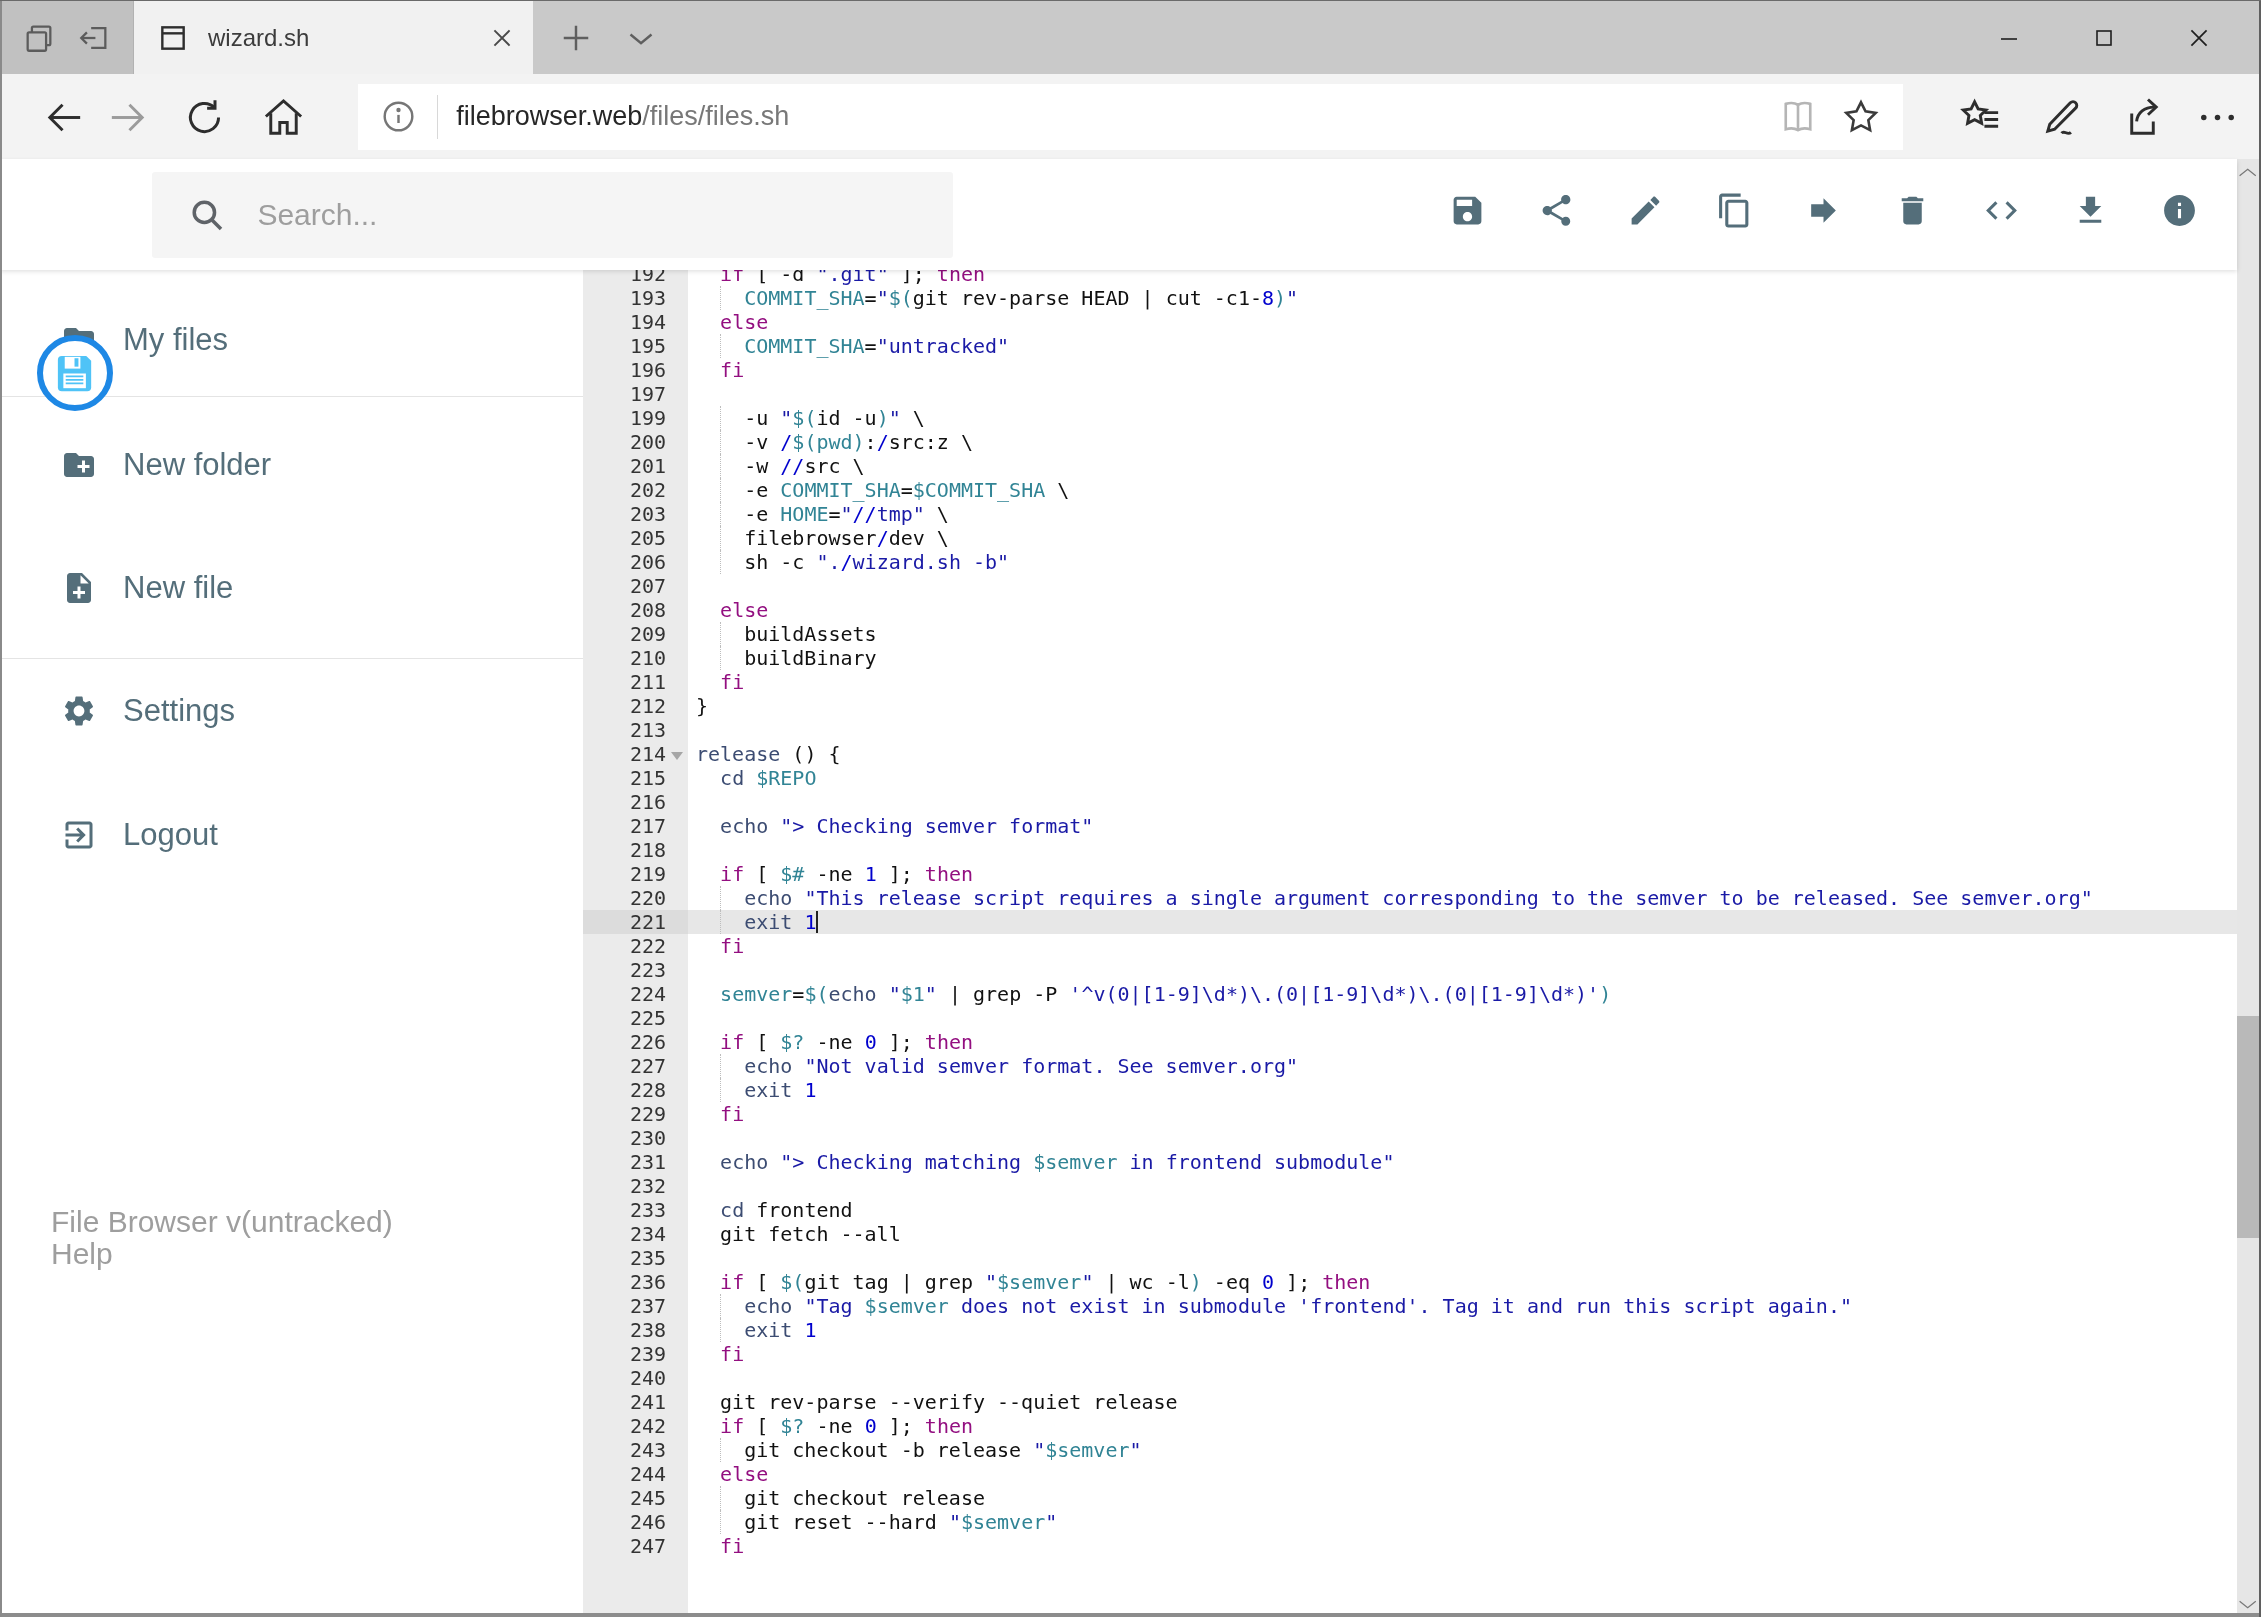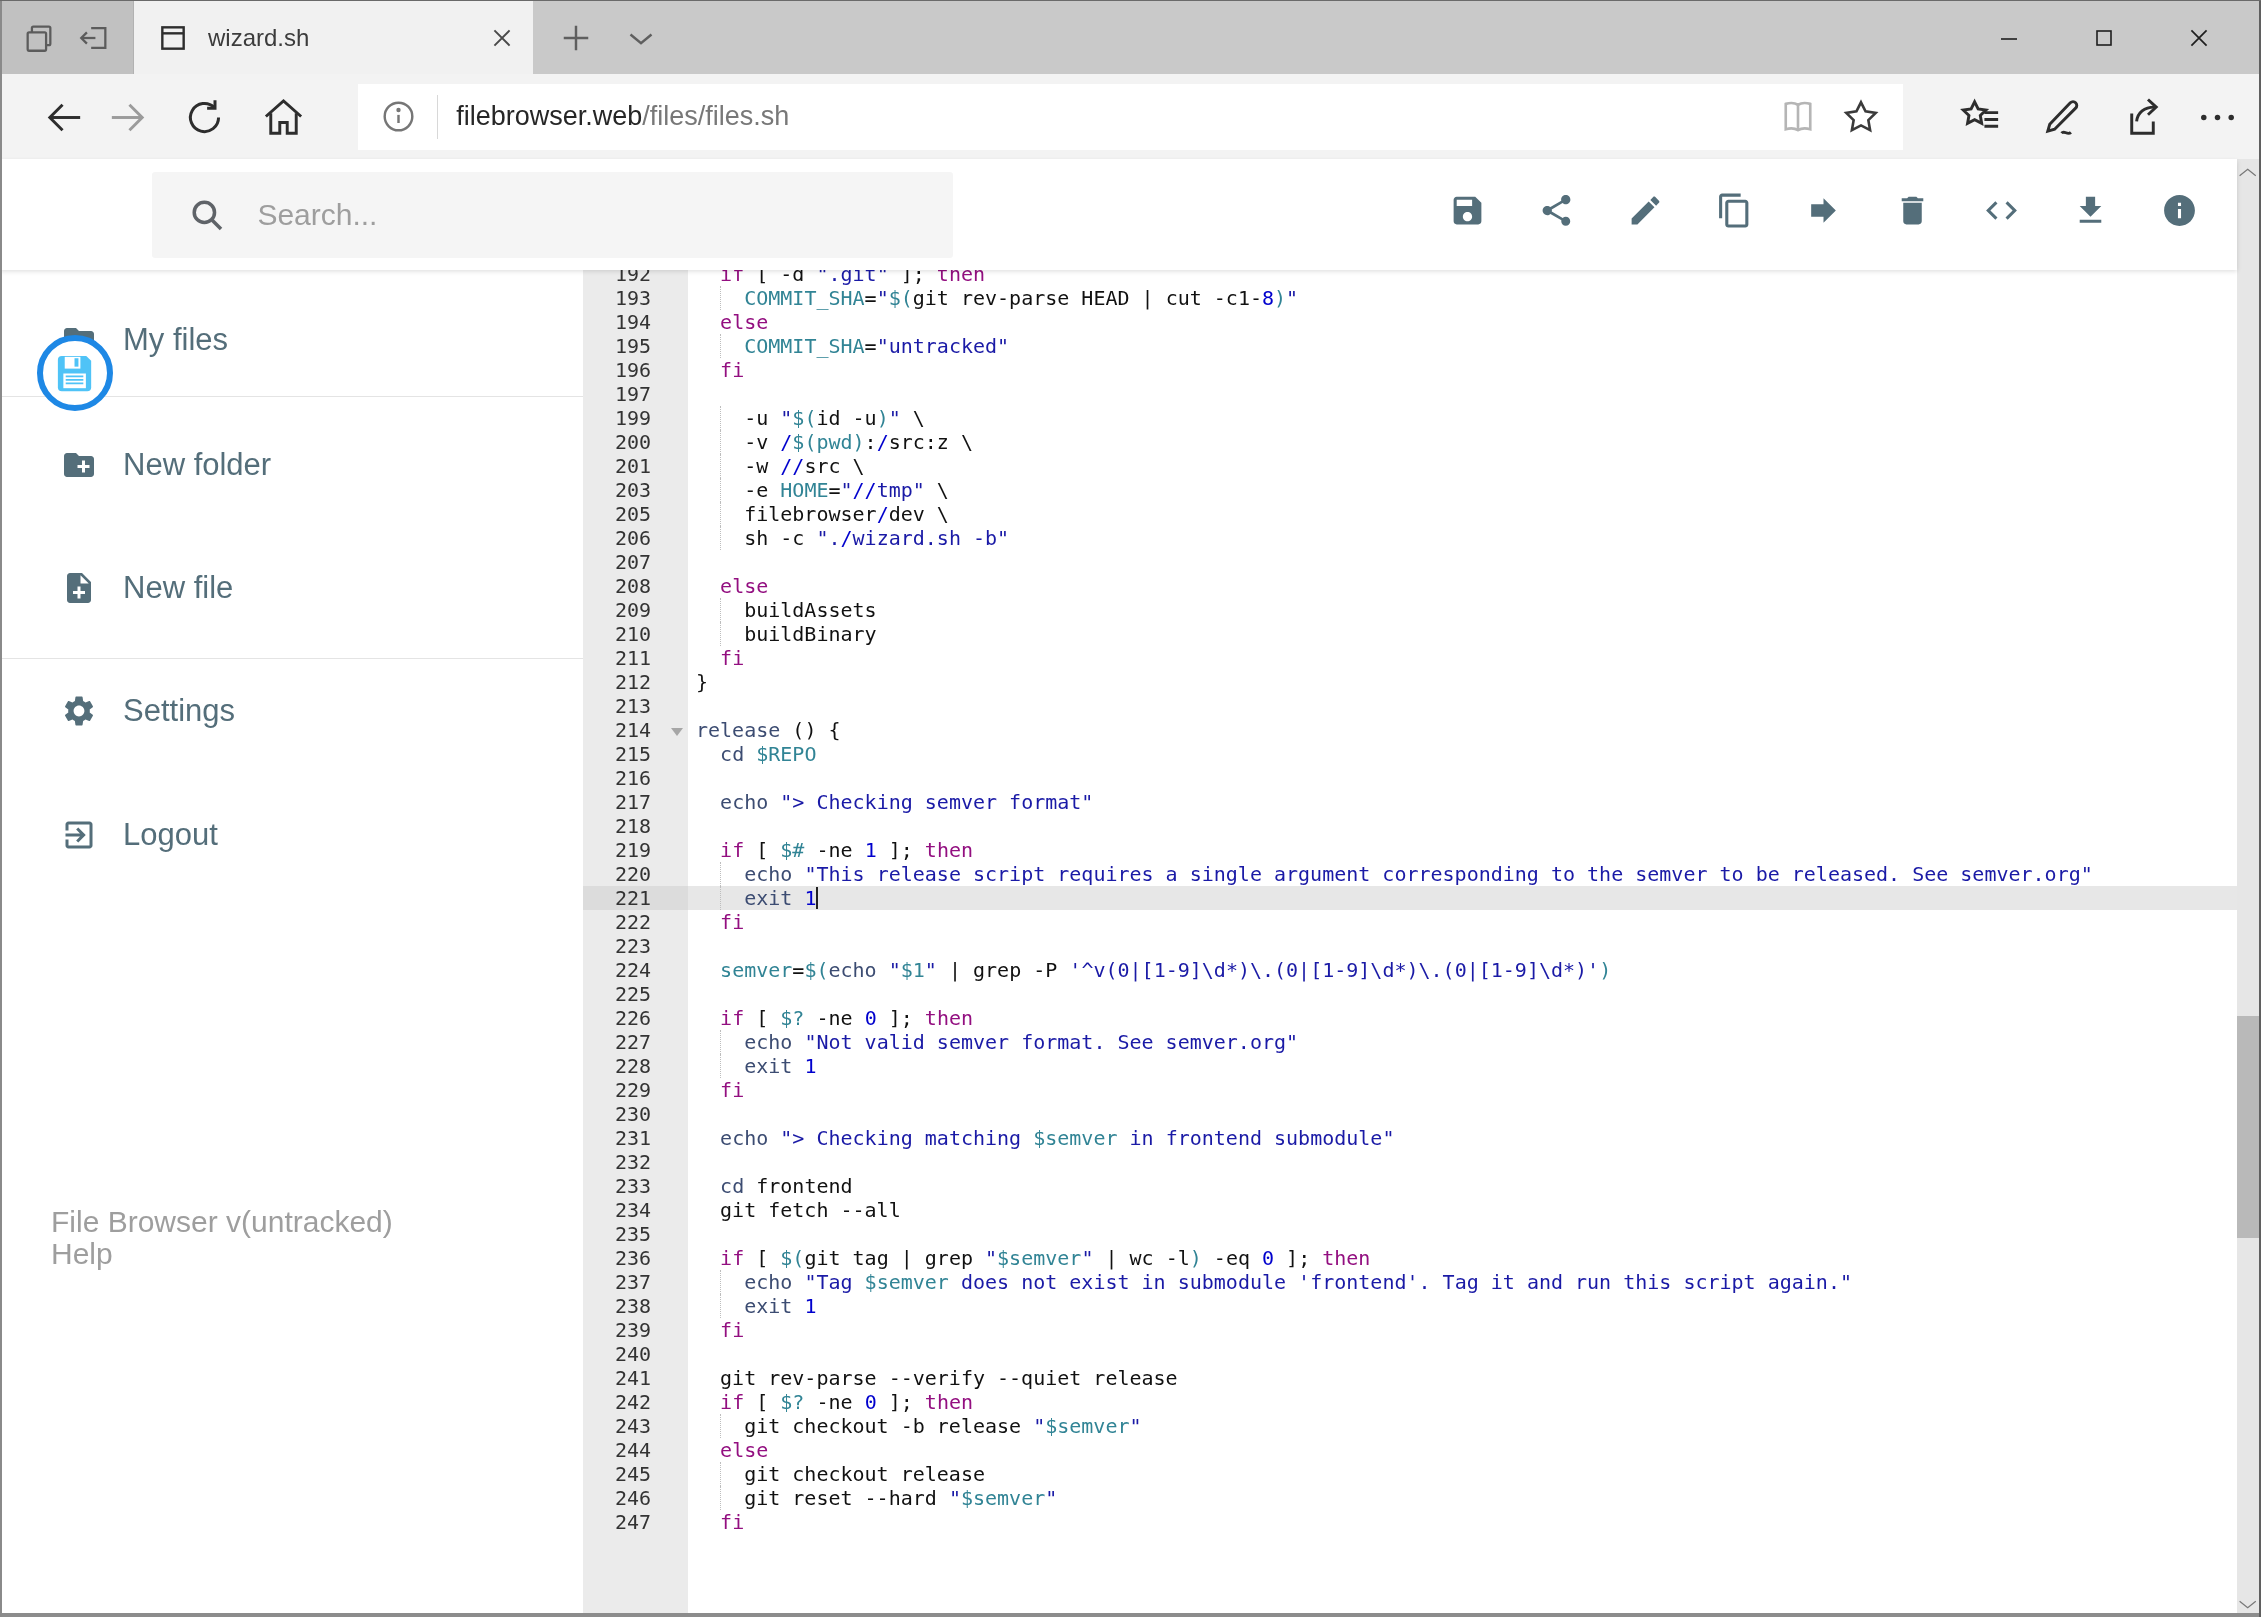--- a/index.html
+++ b/index.html
@@ -52,21 +52,21 @@
   .side-item .lbl{margin-left:26px;font-size:31px;font-weight:500;}
   .side-divider{position:absolute;left:0;width:583px;height:0.8px;background:#e4e4e4;}
   .side-footer{position:absolute;left:51px;top:936px;font-size:30px;color:#9e9e9e;line-height:32px;}
 
   
   .editor{position:absolute;left:583px;top:269px;width:1654px;height:1348px;background:#ffffff;overflow:hidden;}
   .gutter-strip{position:absolute;left:0;top:0;width:105px;height:100%;background:#ebebeb;}
   .rows{position:absolute;left:0;top:-8px;width:100%;
     font-family:"DejaVu Sans Mono",monospace;font-size:20px;line-height:24px;}
   .row{display:flex;height:24px;}
-  .row .ln{flex:none;width:105px;box-sizing:border-box;text-align:right;padding-right:37px;color:#333;position:relative;}
+  .row .ln{flex:none;width:105px;box-sizing:border-box;text-align:right;padding-right:22px;color:#333;position:relative;}
   .row .codeln{flex:1;padding-left:8px;white-space:pre;position:relative;color:#111;}
   .row.active{background:#e7e7e7;}
   .row.active .ln{background:#dcdcdc;}
   .guide{position:absolute;left:calc(8px + 2ch);top:0;height:100%;border-left:0.8px dotted #bdbdbd;}
   .fold{position:absolute;right:4.8px;top:9.7px;width:0;height:0;border-left:6.5px solid transparent;border-right:6.5px solid transparent;border-top:8px solid #a6a6a6;}
   .cursor{display:inline-block;width:1.6px;height:22px;background:#222;vertical-align:-4px;}
   .tk-p{color:#111}.tk-k{color:#930F80}.tk-s{color:#1A1AA6}.tk-v{color:#318495}.tk-n{color:#0000CD}.tk-f{color:#3C4C72}
 
   
   .scrollbar{position:absolute;left:2237px;top:158px;width:22px;height:1459px;background:#e6e6e6;}
@@ -348,20 +348,24 @@
         </div>
         <div class="row">
           <div class="ln">200</div>
           <div class="codeln"><span class="guide"></span><span class="tk-p">    -v </span><span class="tk-n">/</span><span class="tk-v">$(pwd)</span><span class="tk-p">:</span><span class="tk-n">/</span><span class="tk-p">src:z \</span></div>
         </div>
         <div class="row">
           <div class="ln">201</div>
           <div class="codeln"><span class="guide"></span><span class="tk-p">    -w </span><span class="tk-n">//</span><span class="tk-p">src \</span></div>
         </div>
         <div class="row">
+          <div class="ln">202</div>
+          <div class="codeln"><span class="guide"></span><span class="tk-p">    -e </span><span class="tk-v">COMMIT_SHA</span><span class="tk-p">=</span><span class="tk-v">$COMMIT_SHA</span><span class="tk-p"> \</span></div>
+        </div>
+        <div class="row">
           <div class="ln">203</div>
           <div class="codeln"><span class="guide"></span><span class="tk-p">    -e </span><span class="tk-v">HOME</span><span class="tk-p">=</span><span class="tk-s">"</span><span class="tk-n">//</span><span class="tk-s">tmp"</span><span class="tk-p"> \</span></div>
         </div>
         <div class="row">
           <div class="ln">205</div>
           <div class="codeln"><span class="guide"></span><span class="tk-p">    filebrowser</span><span class="tk-n">/</span><span class="tk-p">dev \</span></div>
         </div>
         <div class="row">
           <div class="ln">206</div>
           <div class="codeln"><span class="guide"></span><span class="tk-p">    sh -c </span><span class="tk-s">".</span><span class="tk-n">/</span><span class="tk-s">wizard.sh -b"</span></div>

